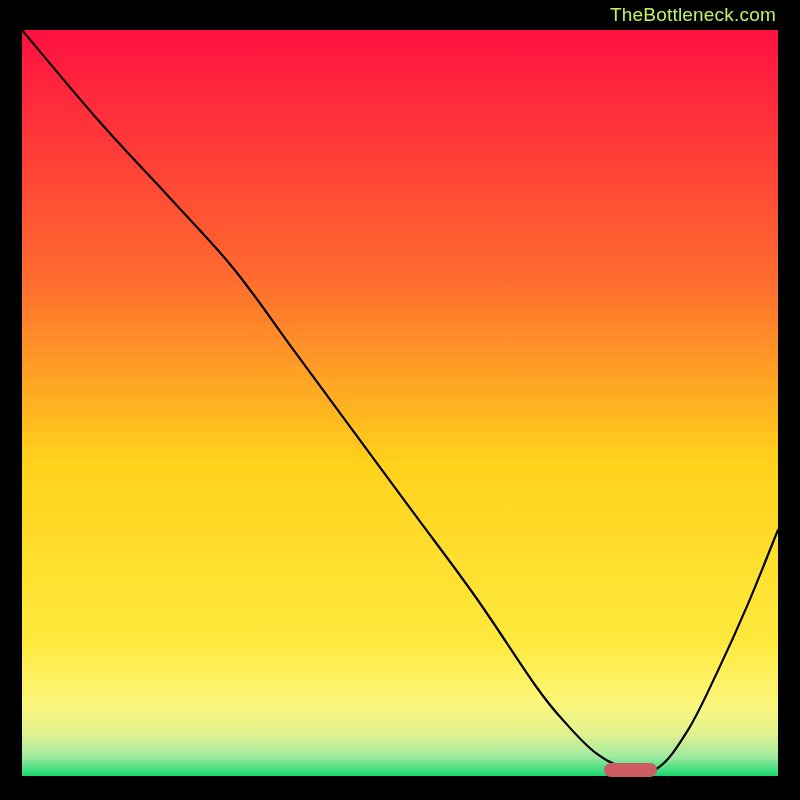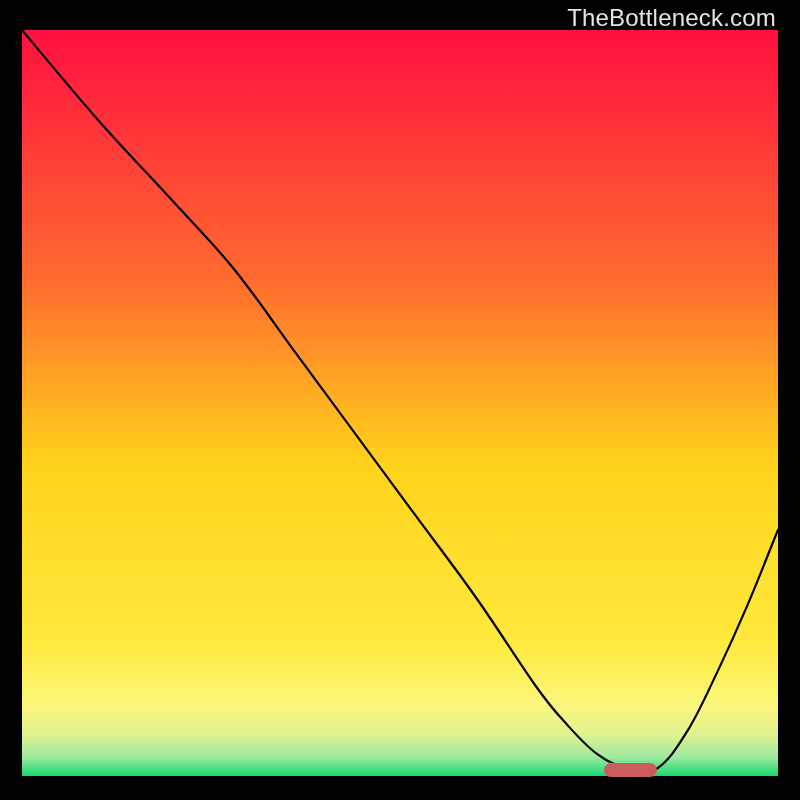--- a/index.html
+++ b/index.html
@@ -14,23 +14,23 @@
     position: relative;
     width: 800px;
     height: 800px;
     background: #000;
   }
   .watermark {
     position: absolute;
     top: 4px;
     right: 24px;
     font-family: Arial, Helvetica, sans-serif;
-    font-size: 24px;
+    font-size: 19px;
     font-weight: 500;
-    color: #e5e5e5;
+    color: #bef264;
     letter-spacing: 0.2px;
   }
   .plot-area {
     position: absolute;
     left: 22px;
     top: 30px;
     width: 756px;
     height: 746px;
   }
   .gradient-bg {

